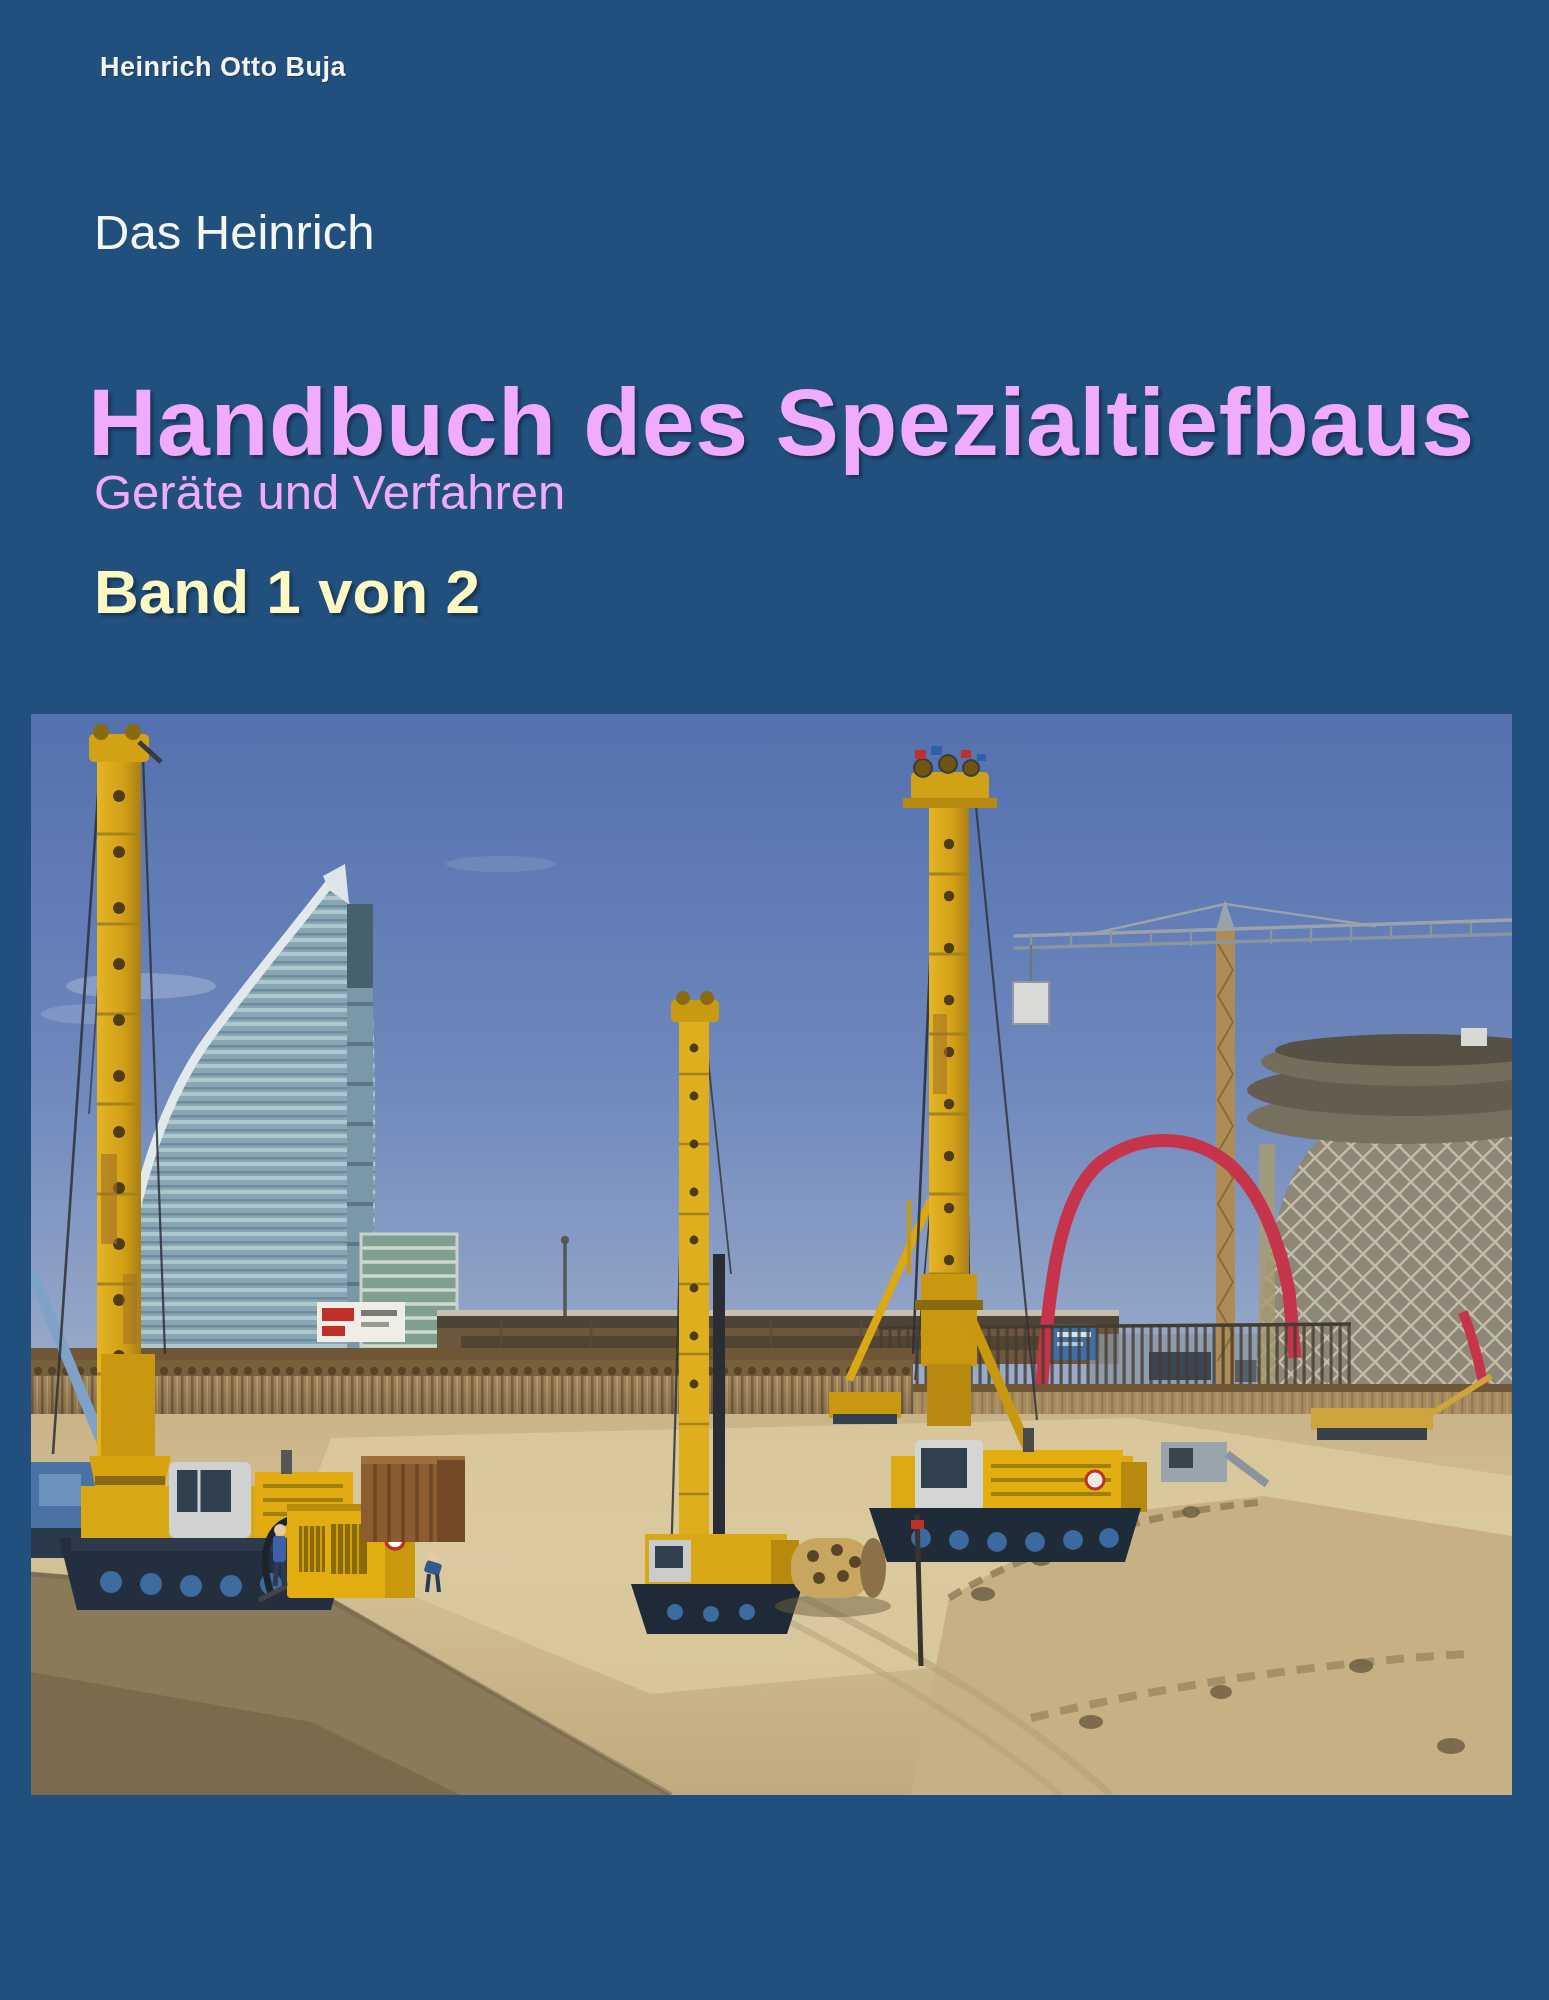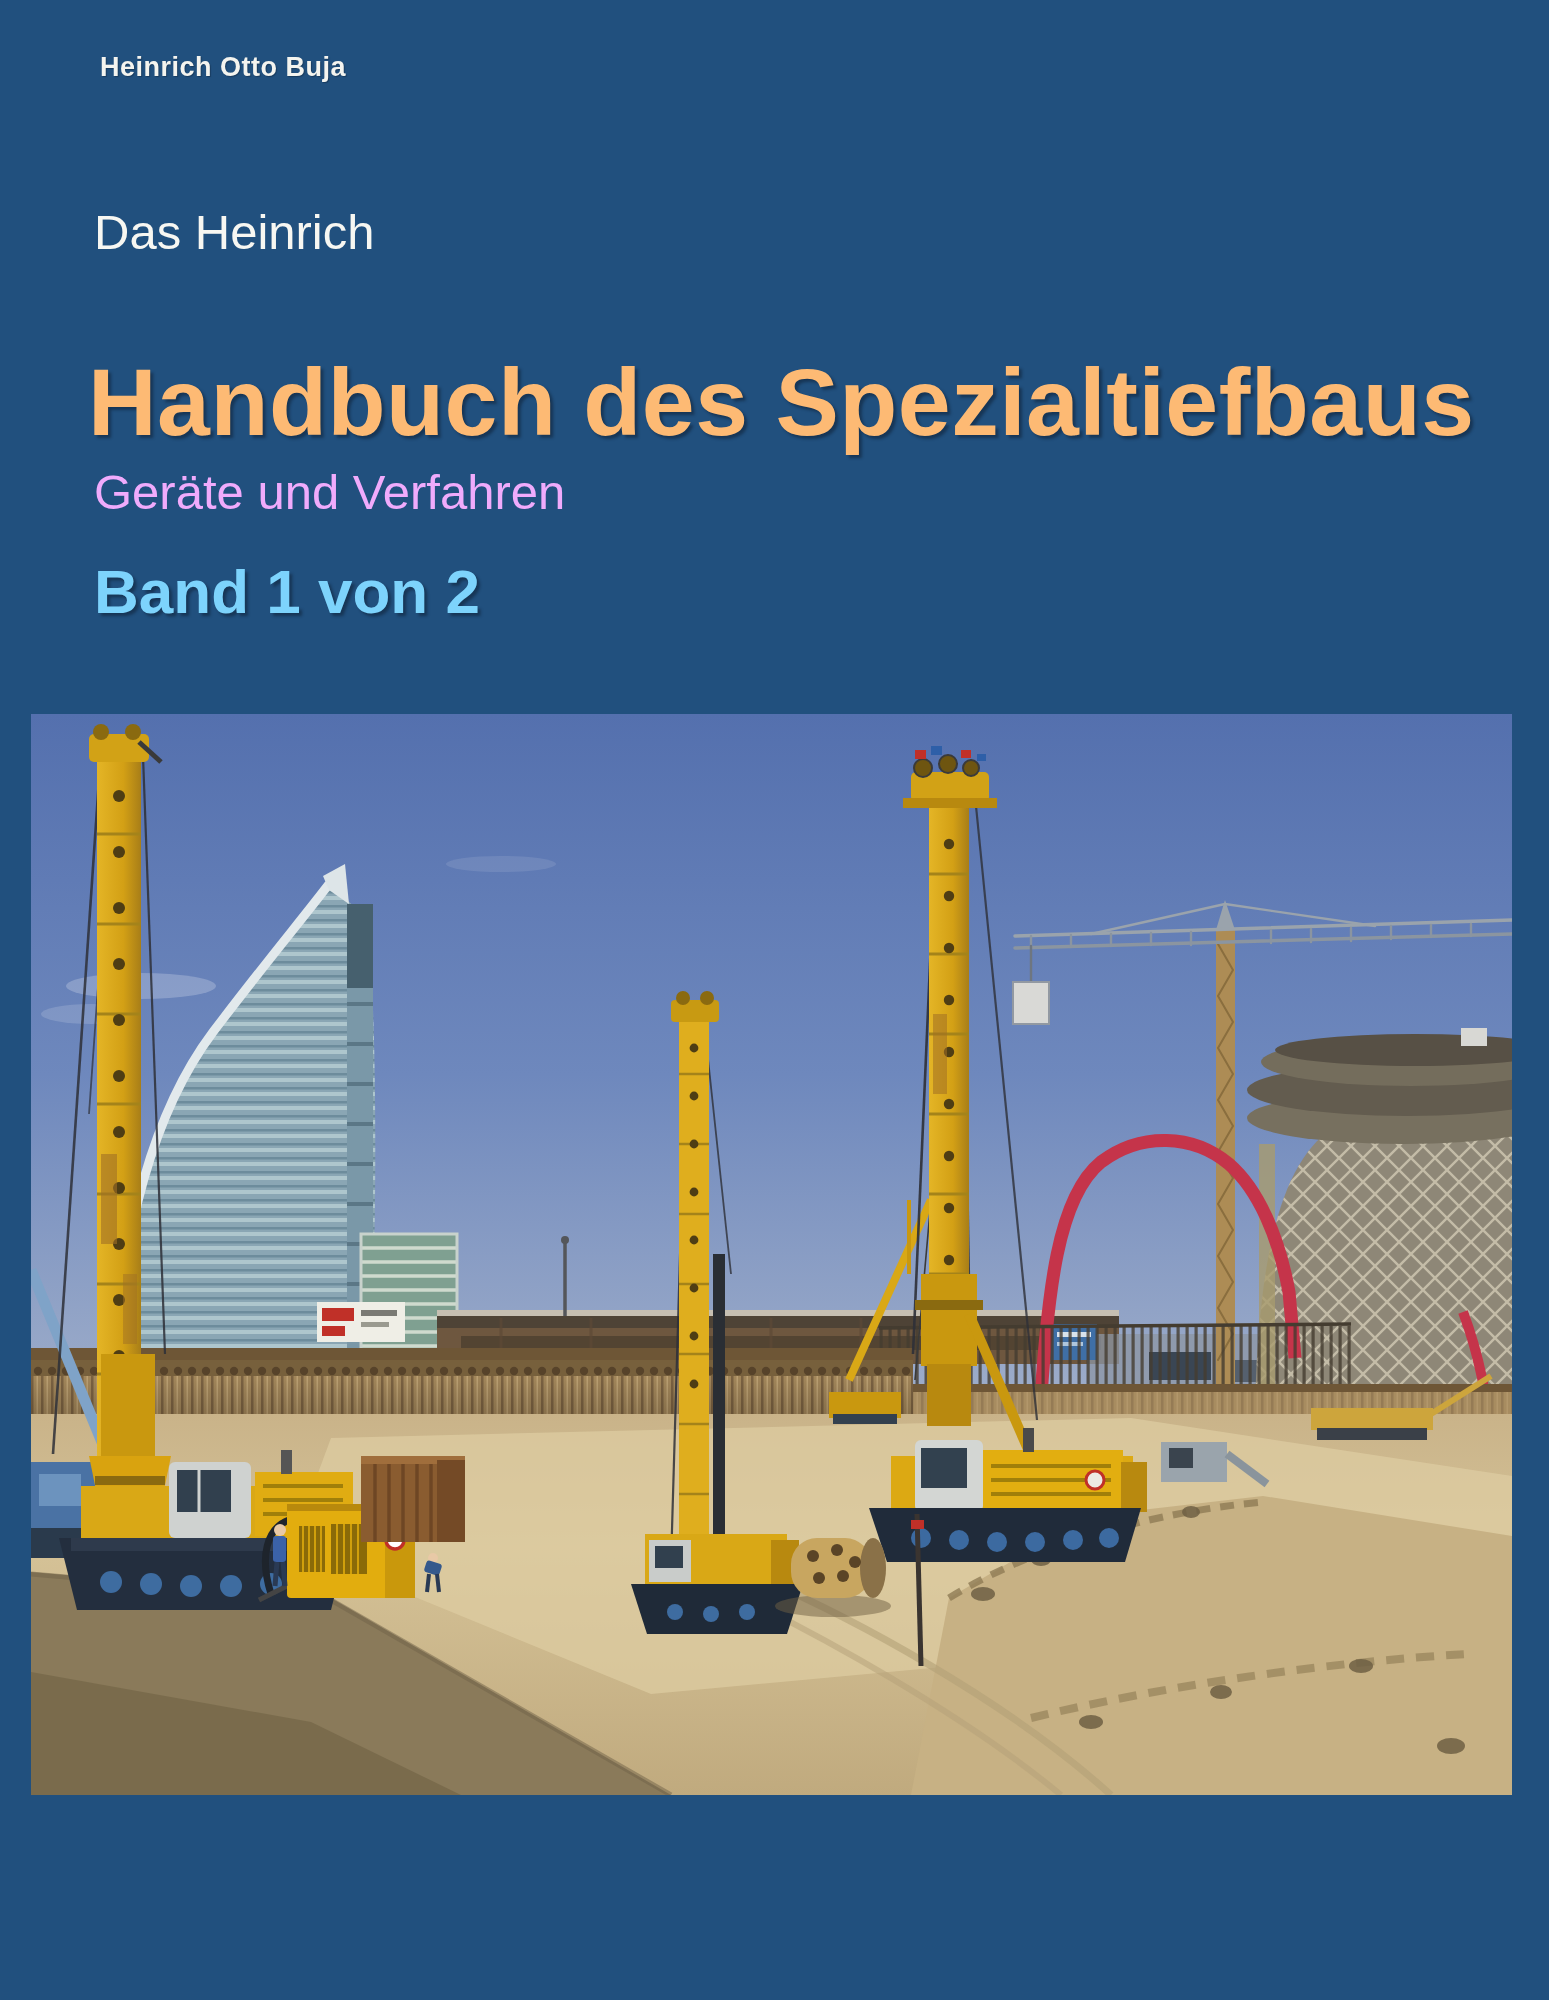--- a/index.html
+++ b/index.html
@@ -22,36 +22,36 @@
     text-shadow:1px 1px 1px rgba(10,20,35,.35);
     white-space:nowrap;
   }
   .kicker{
     position:absolute;left:94px;top:204px;
     font-size:49px;font-weight:400;
     color:#F7F7F2;
     white-space:nowrap;
   }
   .title{
-    position:absolute;left:88px;top:348px;
+    position:absolute;left:88px;top:368px;
     font-size:95px;font-weight:bold;letter-spacing:.5px;
-    color:#fdba74;
+    color:#f0abfc;
     text-shadow:3px 3px 3px rgba(10,22,38,.45);
     white-space:nowrap;
   }
   .subtitle{
     position:absolute;left:94px;top:464px;
     font-size:49px;font-weight:400;
     color:#f0abfc;
     white-space:nowrap;
   }
   .edition{
     position:absolute;left:94px;top:556px;
     font-size:62px;font-weight:bold;
-    color:#7dd3fc;
+    color:#fef9c3;
     text-shadow:3px 3px 3px rgba(10,22,38,.45);
     white-space:nowrap;
   }
   .photo{
     position:absolute;left:31px;top:714px;
     width:1481px;height:1081px;
     overflow:hidden;
     background:#7E95C1;
   }
   .photo svg{display:block;width:1481px;height:1081px;}

